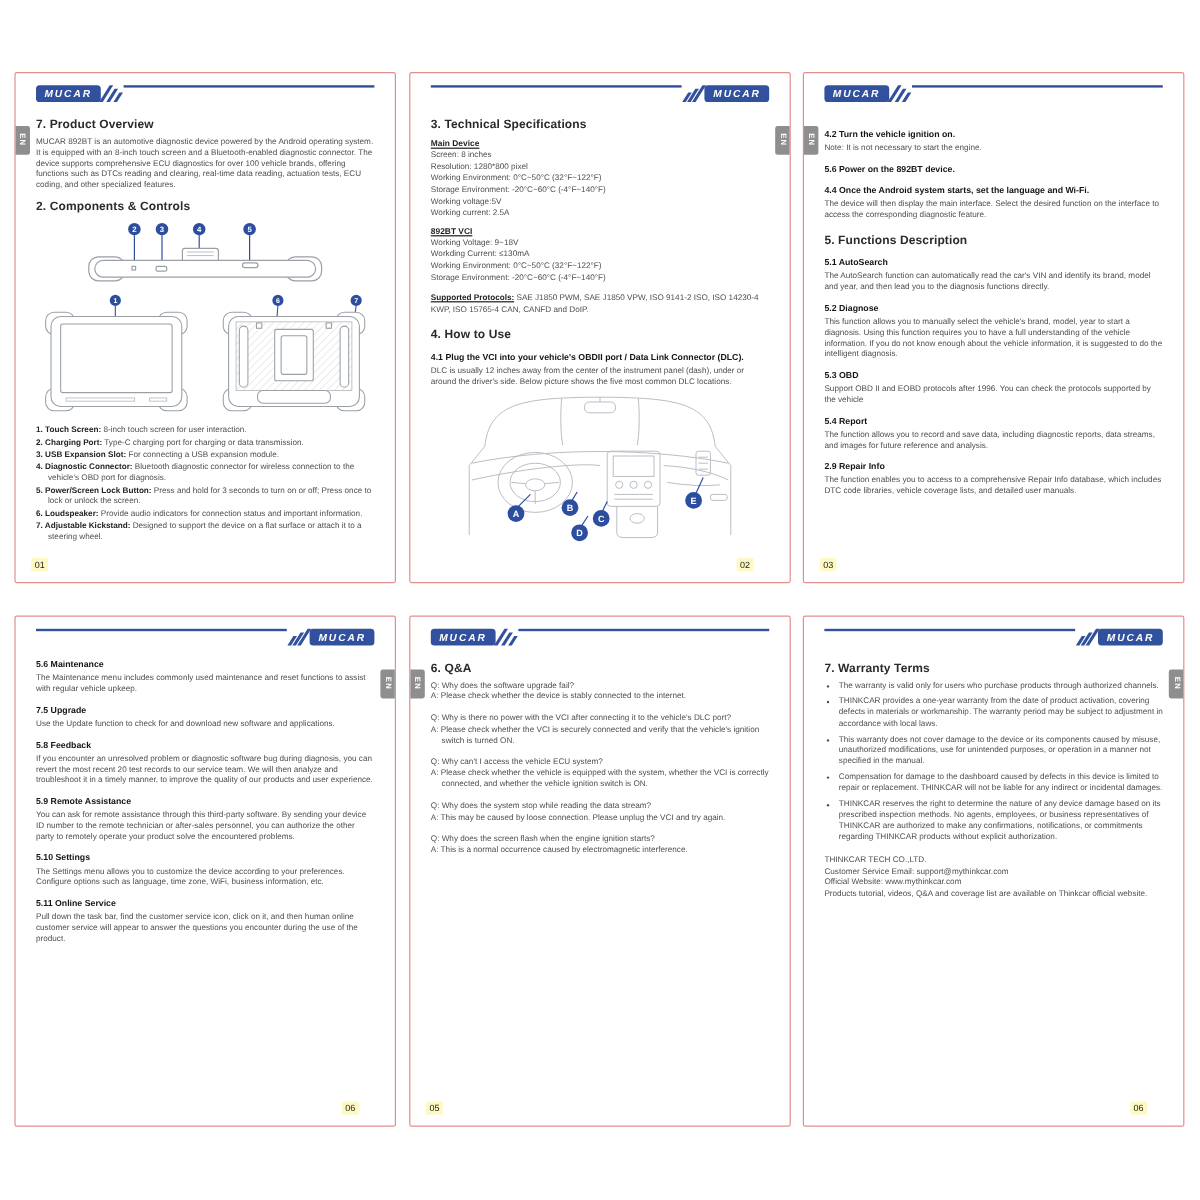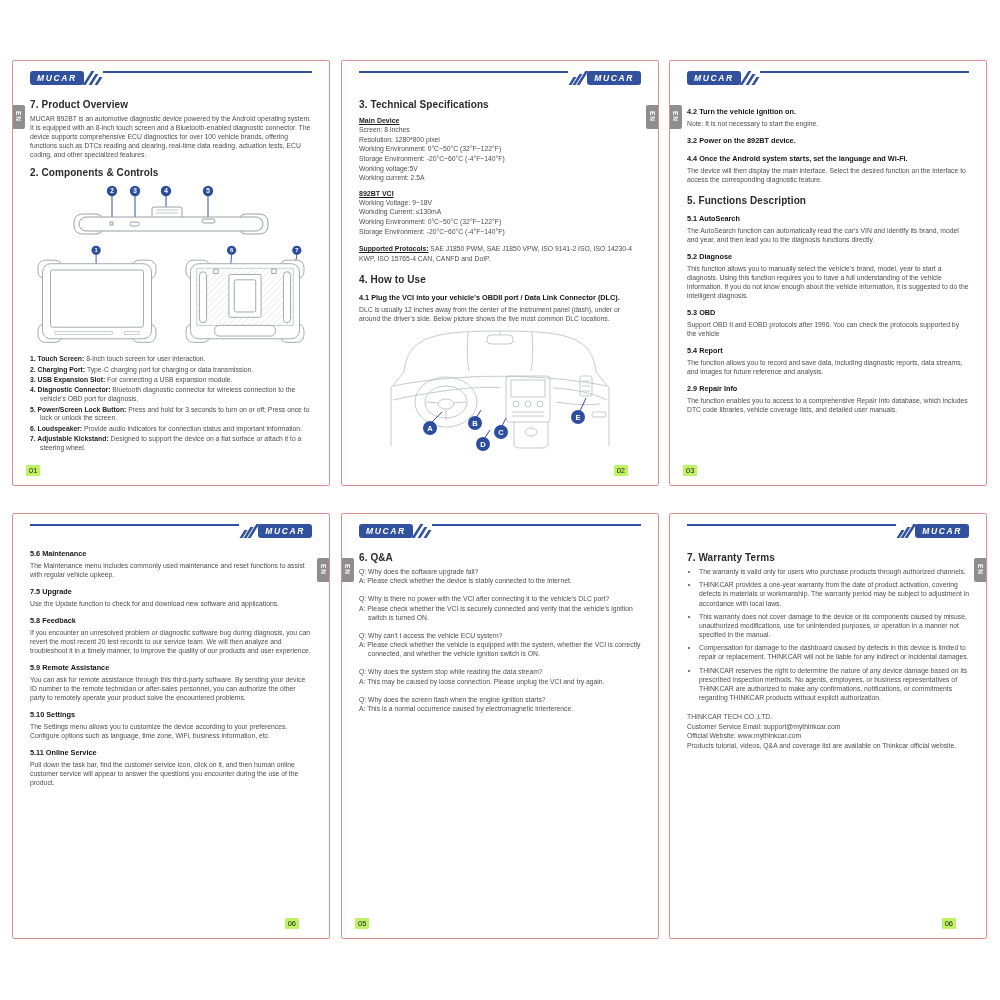--- a/index.html
+++ b/index.html
@@ -39,21 +39,21 @@
 
   .en-tab{
     position:absolute;top:44px;width:13px;height:24px;background:#8e8e8e;
     color:#fff;font-size:6.5px;font-weight:bold;display:flex;align-items:center;
     justify-content:center;writing-mode:vertical-rl;letter-spacing:1px;
   }
   .en-left{left:-1px;border-radius:0 2px 2px 0}
   .en-right{right:-1px;border-radius:2px 0 0 2px}
 
   .pagenum{
-    position:absolute;bottom:9px;font-size:7.5px;color:#222;background:#bef264;
+    position:absolute;bottom:9px;font-size:7.5px;color:#222;background:#fef9c3;
     padding:1px 3px;border-radius:1px;
   }
   .pn-left{left:13px}
   .pn-right{right:30px}
 
   
   .h2{font-size:10px;font-weight:bold;color:#2a2a2a;margin:8px 0 4px;letter-spacing:.1px}
   .h3{font-size:7.3px;font-weight:bold;color:#141414;margin:8px 0 2px;line-height:1.35}
   .p{font-size:6.8px;color:#4e4e4e;line-height:1.34;margin:0 0 3px}
   .spec{font-size:6.8px;color:#4e4e4e;line-height:1.42;margin:0}
@@ -282,21 +282,21 @@
         <i></i>
         <i></i>
       </div>
     <div class="hline"></div>
   </div>
   <div class="en-tab en-left">EN</div>
 
   <div class="h3" style="margin-top:16px">4.2 Turn the vehicle ignition on.</div>
   <p class="p">Note: It is not necessary to start the engine.</p>
 
-  <div class="h3">3.2 Power on the 892BT device.</div>
+  <div class="h3">5.6 Power on the 892BT device.</div>
 
   <div class="h3">4.4 Once the Android system starts, set the language and Wi-Fi.</div>
   <p class="p">The device will then display the main interface. Select the desired function on the interface to access the corresponding diagnostic feature.</p>
 
   <div class="h2" style="margin-top:11px">5. Functions Description</div>
 
   <div class="h3">5.1 AutoSearch</div>
   <p class="p">The AutoSearch function can automatically read the car's VIN and identify its brand, model and year, and then lead you to the diagnosis functions directly.</p>
 
   <div class="h3">5.2 Diagnose</div>

